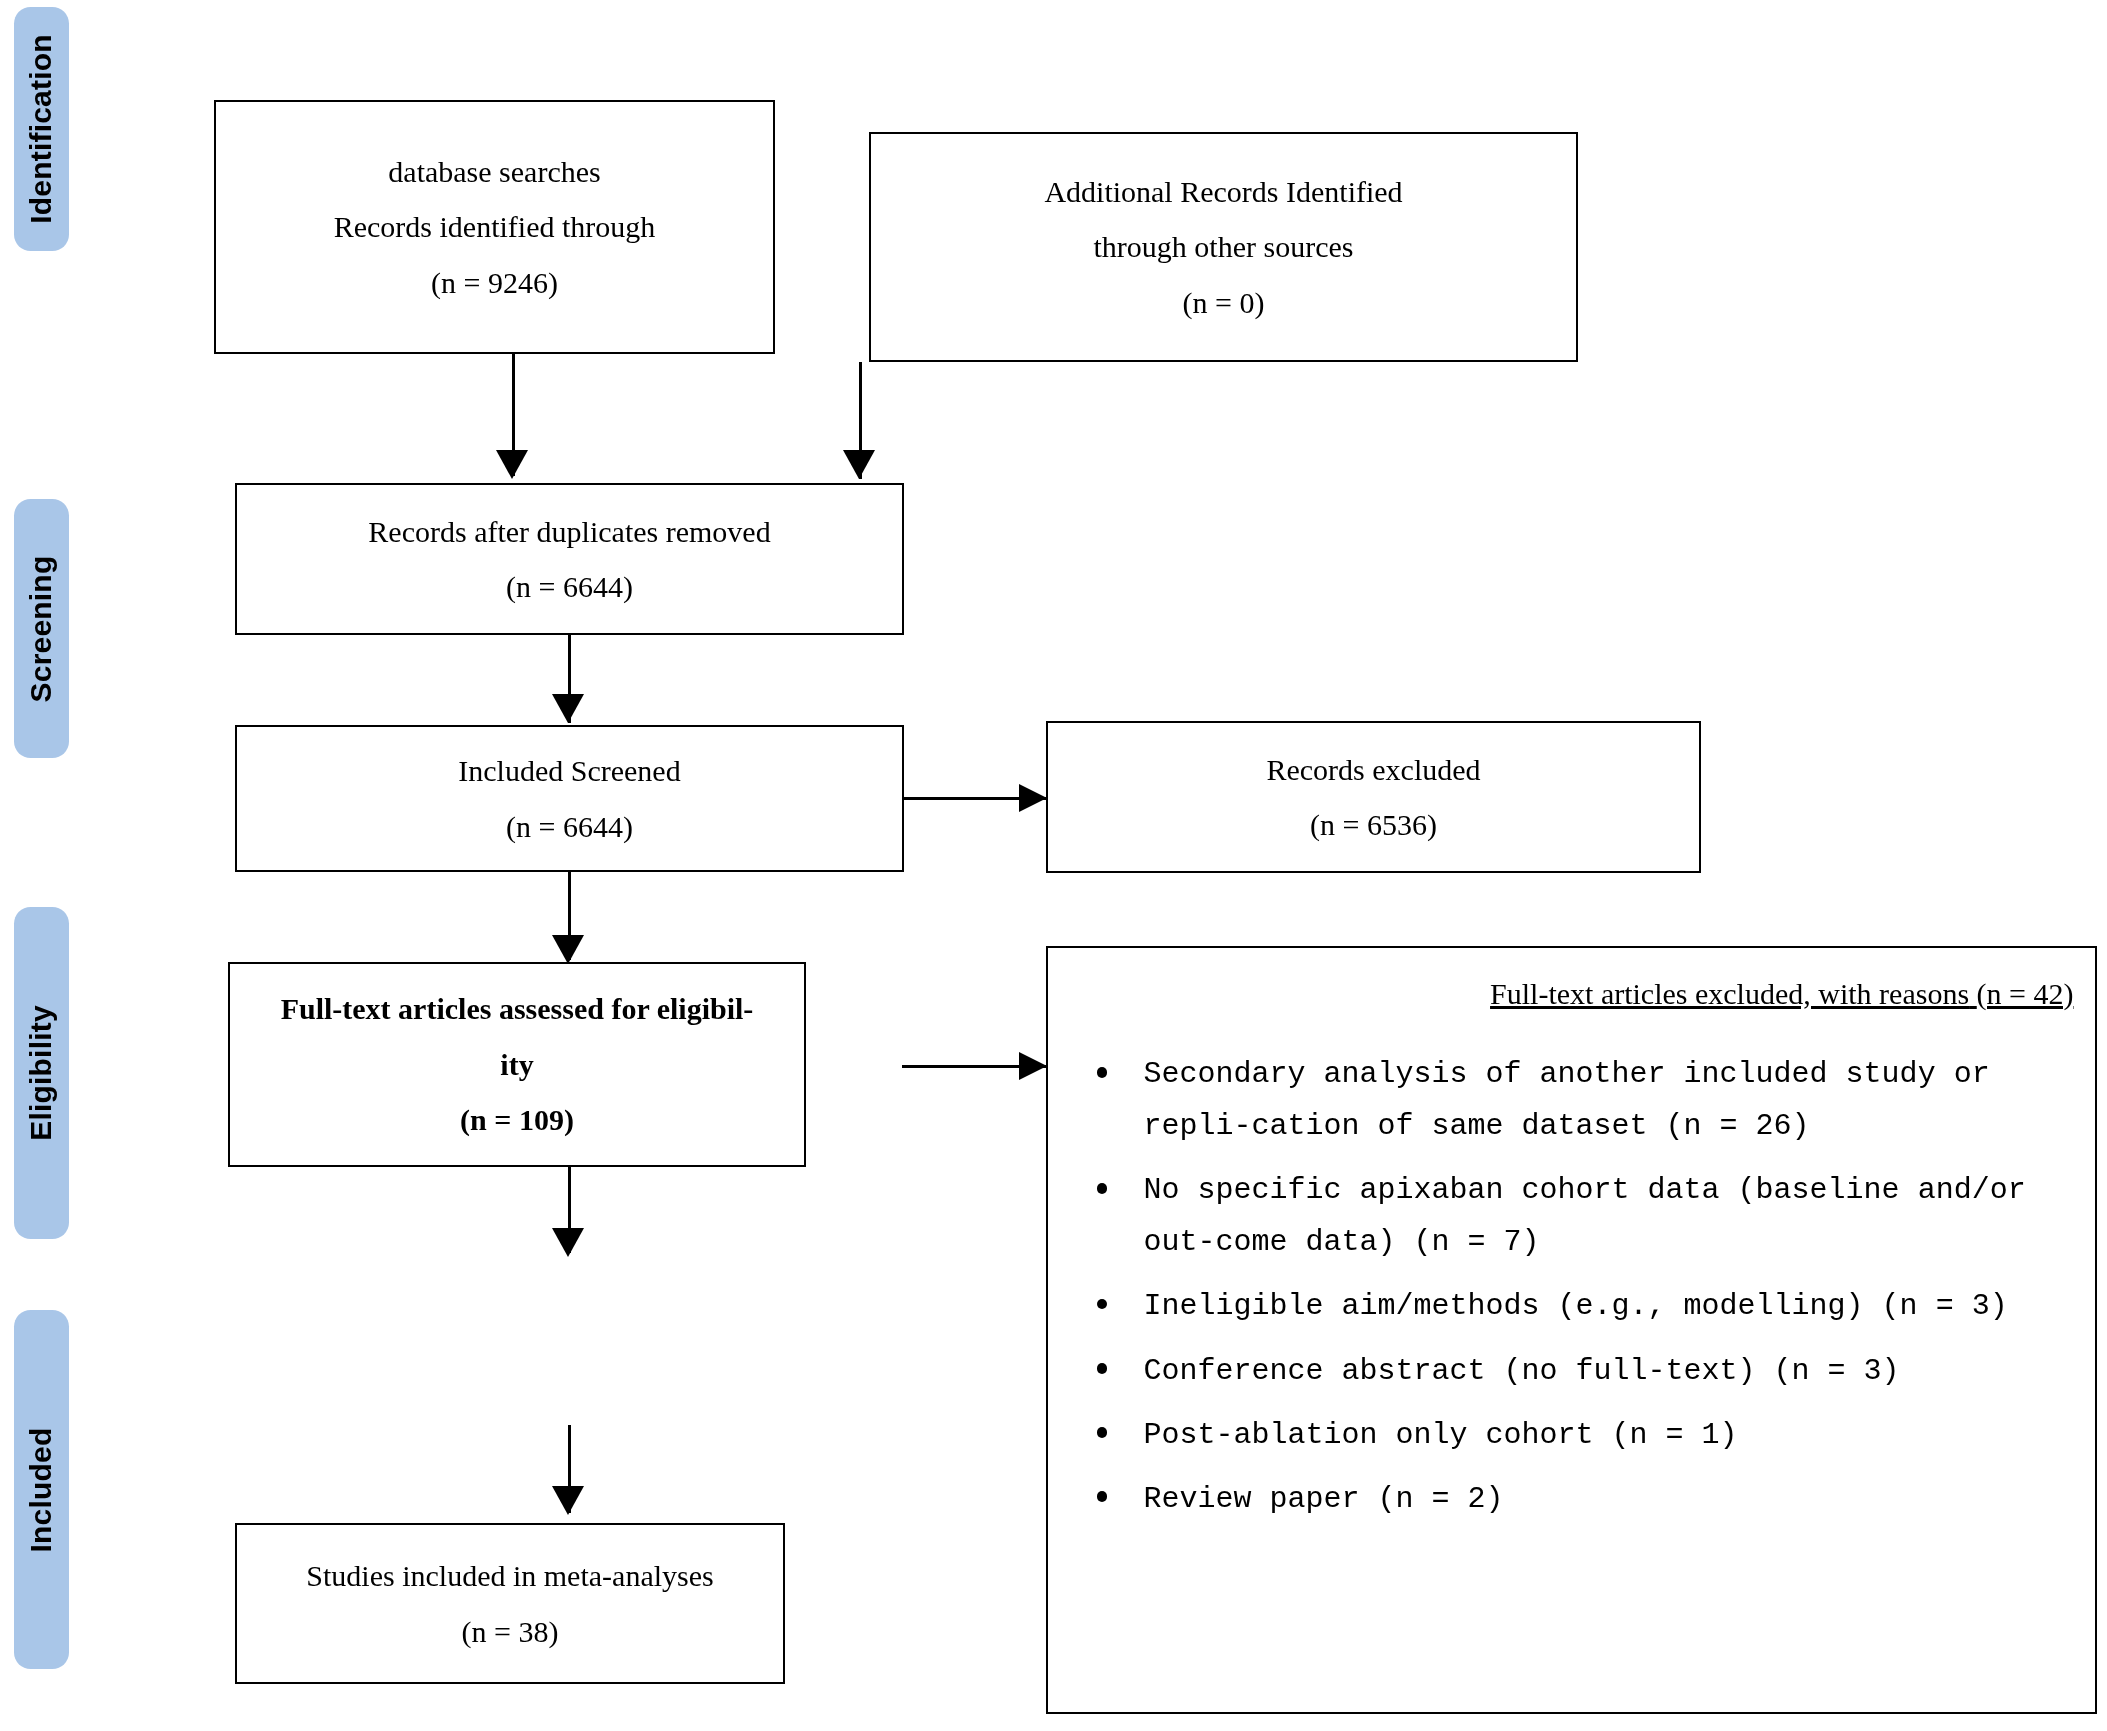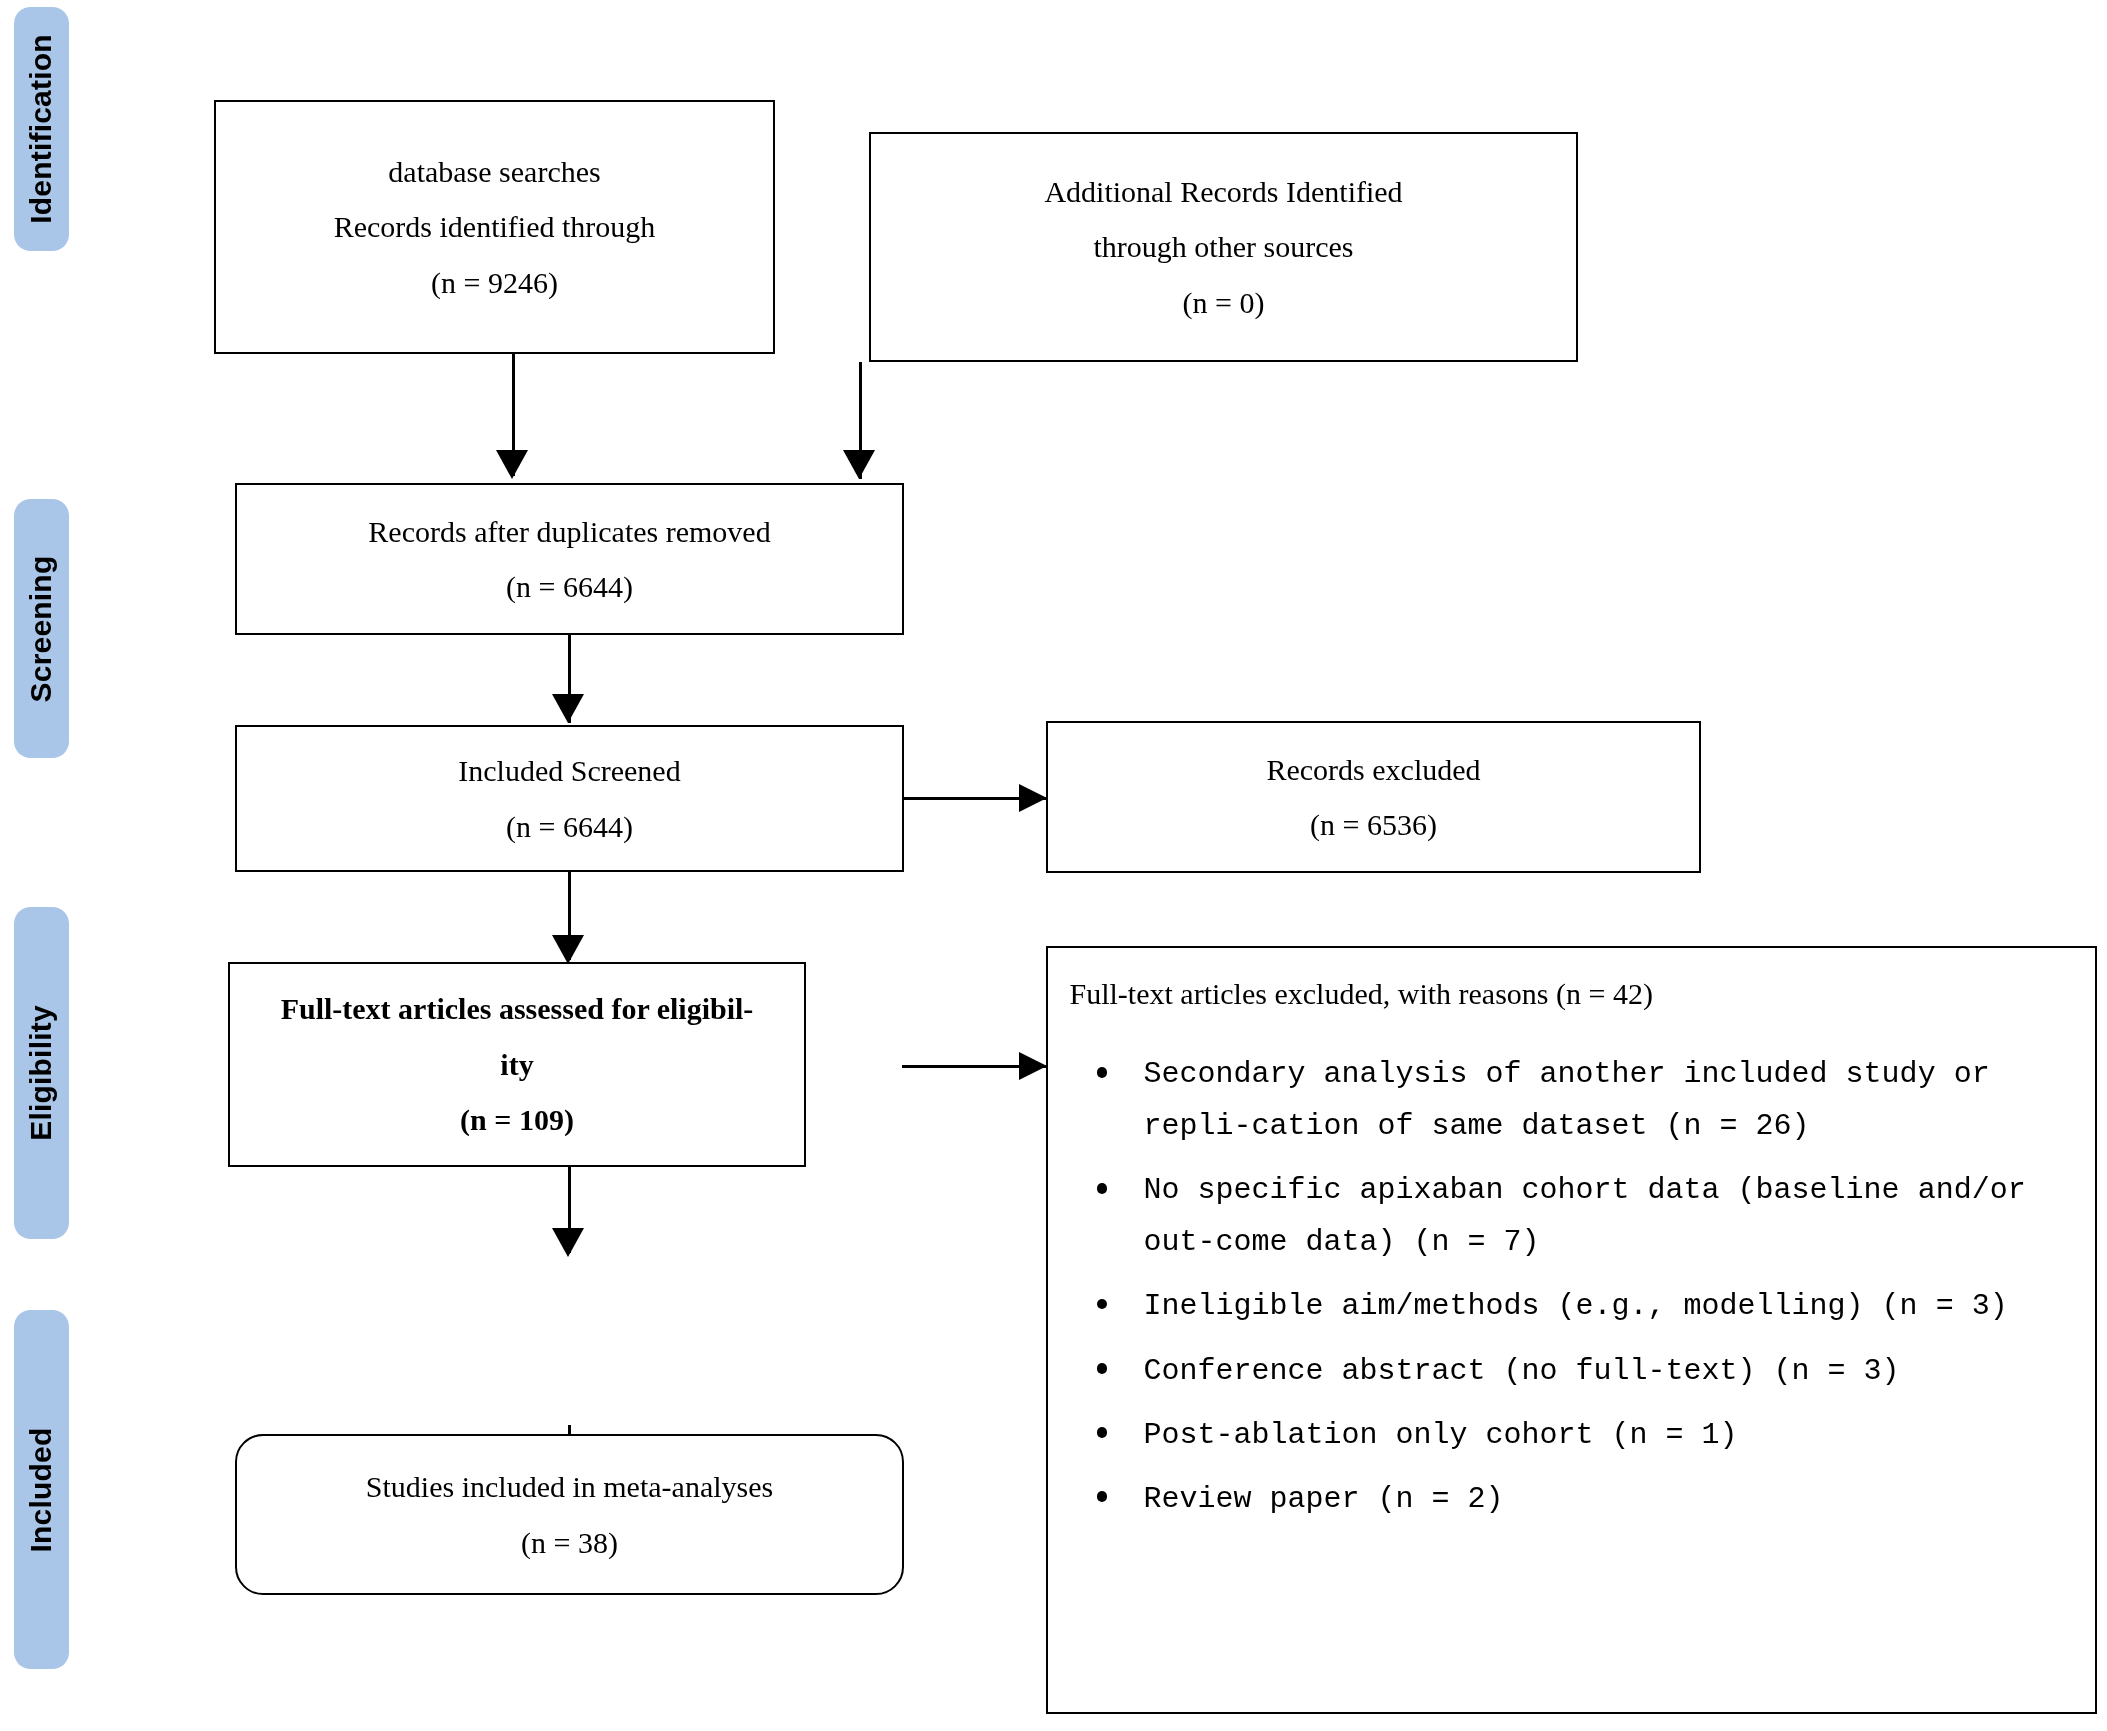--- a/index.html
+++ b/index.html
@@ -56,23 +56,24 @@
   .reasons-box{
     position:absolute;
     box-sizing:border-box;
     border:2.9px solid #000000;
     background:#ffffff;
     padding:16.6px 21.5px 12.7px 21.5px;
     font-size:30px;
     color:#000000;
   }
   .reasons-head{
-    text-align:left;
+    text-align:right;
     line-height:1.95;
     margin-bottom:26.4px;
+    text-decoration:underline;
   }
   .reasons-list{
     list-style:none;
     margin:0;
     padding:0;
     font-family:Liberation Mono, monospace;
   }
   .reasons-list li{
     position:relative;
     padding-left:74px;
@@ -213,19 +214,19 @@
     </ul>
   </div>
 
   <div class="vline" style="left:568px;top:1167px;height:86px;"></div>
   <div class="arrow-down" style="left:552px;top:1228px;"></div>
 
 
   <div class="vline" style="left:568px;top:1425px;height:88px;"></div>
   <div class="arrow-down" style="left:552px;top:1486px;"></div>
 
-  <div class="flow-box" style="left:235px;top:1434px;width:669px;height:161px;border-radius:28px;">
+  <div class="flow-box" style="left:235px;top:1523px;width:550px;height:161px;">
     <span class="line">Studies included in meta-analyses</span>
     <span class="line">(n = 38)</span>
   </div>
 
 </div>
 
 
 </body></html>

